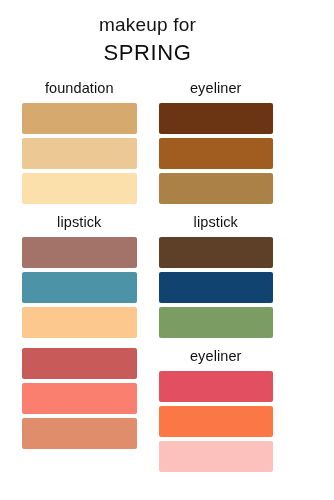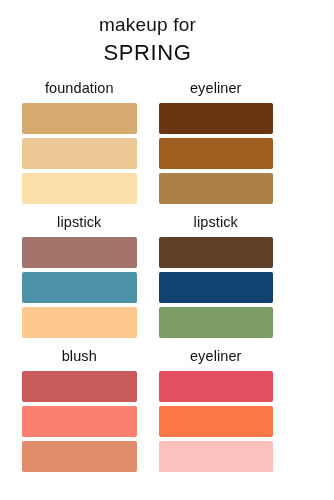--- a/index.html
+++ b/index.html
@@ -114,21 +114,20 @@
       </div>
       <div class="palette">
         <div class="palette-label">lipstick</div>
         <div class="swatch-stack">
           <div class="swatch" title="#5e4028" style="background: rgb(94, 64, 40);"></div>
           <div class="swatch" title="#10436f" style="background: rgb(16, 67, 111);"></div>
           <div class="swatch" title="#7b9c62" style="background: rgb(123, 156, 98);"></div>
         </div>
       </div>
       <div class="palette">
-        <div class="palette-label">blush</div>
         <div class="swatch-stack">
           <div class="swatch" title="#c85a5a" style="background: rgb(200, 90, 90);"></div>
           <div class="swatch" title="#fa7f6f" style="background: rgb(250, 127, 111);"></div>
           <div class="swatch" title="#e08d6b" style="background: rgb(224, 141, 107);"></div>
         </div>
       </div>
       <div class="palette">
         <div class="palette-label">eyeliner</div>
         <div class="swatch-stack">
           <div class="swatch" title="#e24f60" style="background: rgb(226, 79, 96);"></div>

